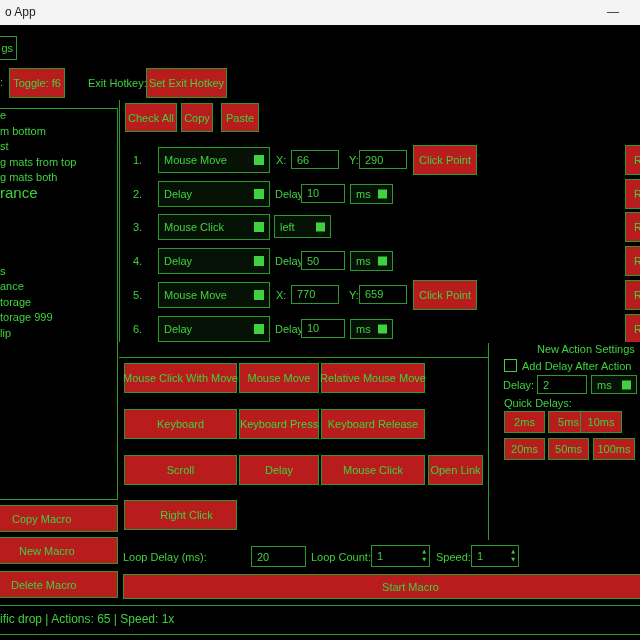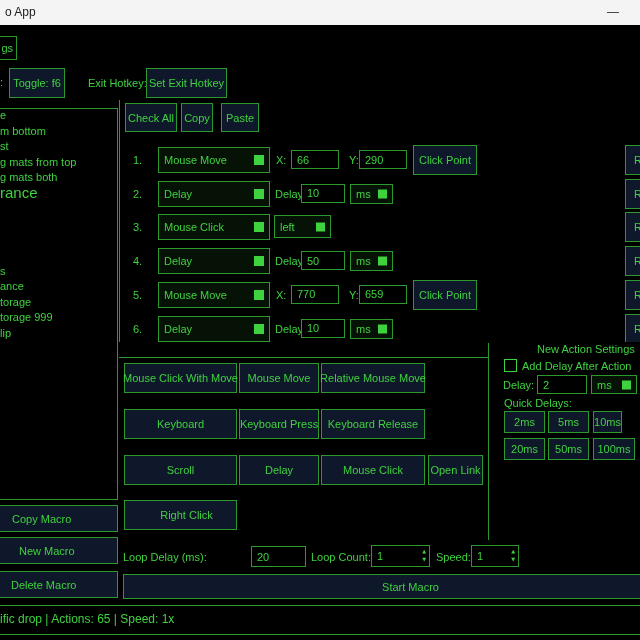--- a/index.html
+++ b/index.html
@@ -3,21 +3,21 @@
 <meta charset="utf-8">
 <style>
   html,body{margin:0;padding:0;}
   body{width:640px;height:640px;background:#000;overflow:hidden;position:relative;
        font-family:"Liberation Sans",sans-serif;
        --g:#3fd23f; --b:#2c992c;}
   .abs{position:absolute;box-sizing:border-box;}
   .lbl{position:absolute;color:var(--g);font-size:11px;white-space:nowrap;box-sizing:border-box;}
   .btn{position:absolute;border:1px solid var(--b);color:var(--g);font-size:11px;
        display:flex;align-items:center;justify-content:center;white-space:nowrap;
-       background:#0f172a;box-sizing:border-box;}
+       background:#b91c1c;box-sizing:border-box;}
   .dd{position:absolute;border:1px solid var(--b);background:#071207;box-sizing:border-box;}
   .dd .t{position:absolute;left:5px;top:50%;transform:translateY(-50%);font-size:11px;color:var(--g);white-space:nowrap;}
   .dd .sq{position:absolute;right:5px;top:50%;transform:translateY(-50%);background:var(--g);}
   .inp{position:absolute;border:1px solid var(--b);background:#000;color:var(--g);font-size:11px;
        display:flex;align-items:center;padding-left:5px;box-sizing:border-box;white-space:nowrap;}
   .hline{position:absolute;height:1px;background:var(--b);}
   .vline{position:absolute;width:1px;background:var(--b);}
   .titlebar{position:absolute;left:0;top:0;width:640px;height:25px;background:#f4f4f4;}
   .titlebar .title{position:absolute;left:5px;top:5px;font-size:12px;color:#1d1d1d;}
   .minbtn{position:absolute;left:600px;top:2px;width:26px;height:20px;display:flex;align-items:center;
@@ -197,19 +197,19 @@
 <div class="btn" style="left: 124px; top: 409px; width: 113px; height: 30px;">Keyboard</div>
 <div class="btn" style="left: 239px; top: 409px; width: 80px; height: 30px;">Keyboard Press</div>
 <div class="btn" style="left: 321px; top: 409px; width: 104px; height: 30px;">Keyboard Release</div>
 <div class="btn" style="left: 124px; top: 455px; width: 113px; height: 30px;">Scroll</div>
 <div class="btn" style="left: 239px; top: 455px; width: 80px; height: 30px;">Delay</div>
 <div class="btn" style="left: 321px; top: 455px; width: 104px; height: 30px;">Mouse Click</div>
 <div class="btn" style="left: 428px; top: 455px; width: 55px; height: 30px;">Open Link</div>
 <div class="btn" style="left: 124px; top: 500px; width: 113px; height: 30px; padding-left: 12px;">Right Click</div>
 <div class="btn" style="left: 504px; top: 411px; width: 41px; height: 22px;">2ms</div>
 <div class="btn" style="left: 548px; top: 411px; width: 41px; height: 22px;">5ms</div>
-<div class="btn" style="left: 593px; top: 411px; width: 29px; height: 22px;">10ms</div>
+<div class="btn" style="left: 580px; top: 411px; width: 42px; height: 22px;">10ms</div>
 <div class="btn" style="left: 504px; top: 438px; width: 41px; height: 22px;">20ms</div>
 <div class="btn" style="left: 548px; top: 438px; width: 41px; height: 22px;">50ms</div>
 <div class="btn" style="left: 593px; top: 438px; width: 42px; height: 22px;">100ms</div>
 <div class="btn" style="left: -10px; top: 505px; width: 128px; height: 27px; justify-content: flex-start; padding-left: 21px;">Copy Macro</div>
 <div class="btn" style="left: -10px; top: 537px; width: 128px; height: 27px; justify-content: flex-start; padding-left: 28px;">New Macro</div>
 <div class="btn" style="left: -10px; top: 571px; width: 128px; height: 27px; justify-content: flex-start; padding-left: 20px;">Delete Macro</div>
 
 </body></html>

